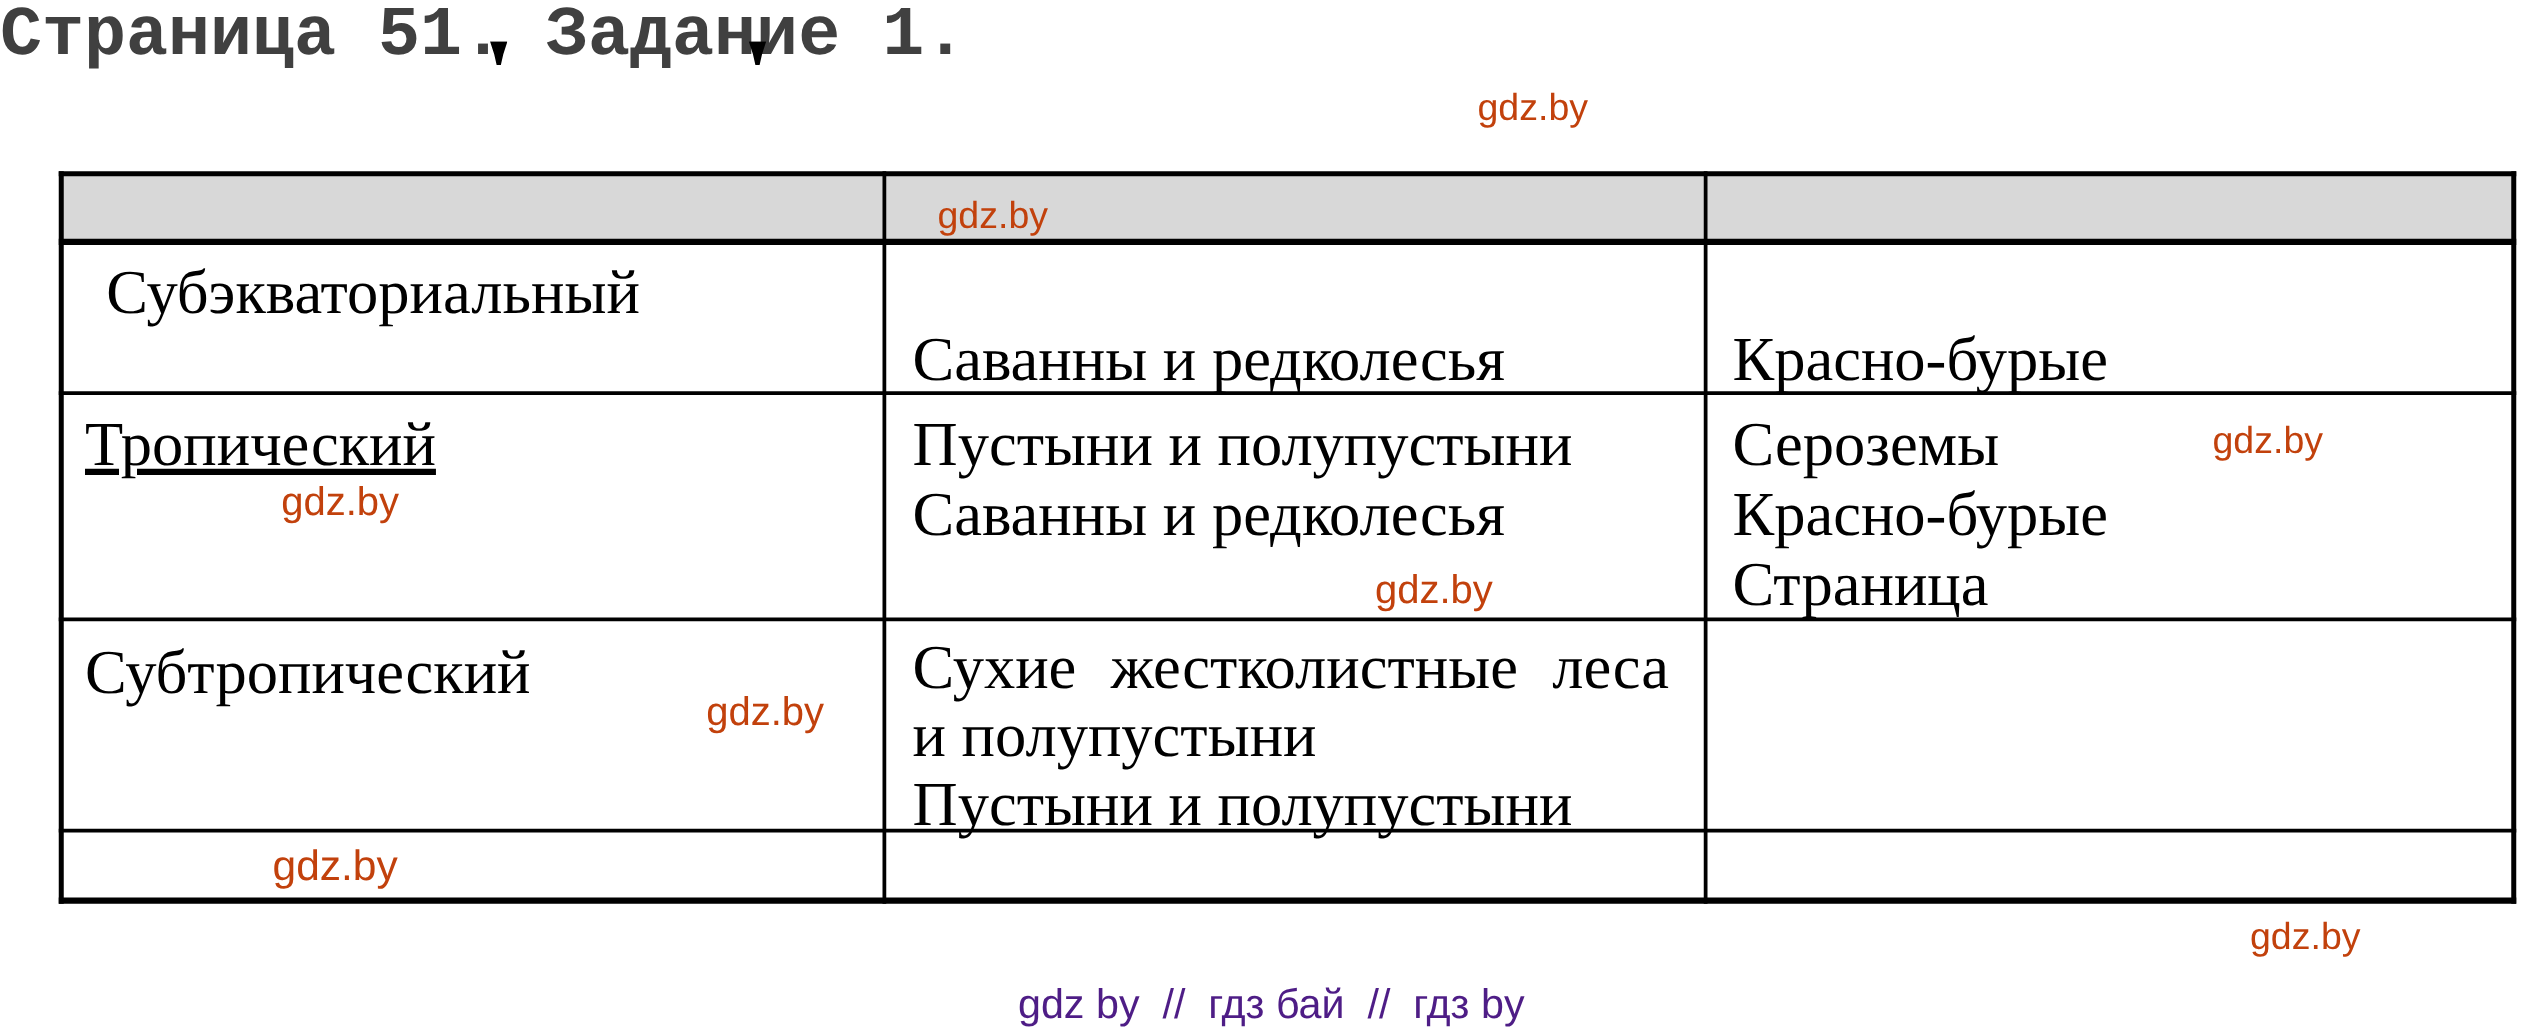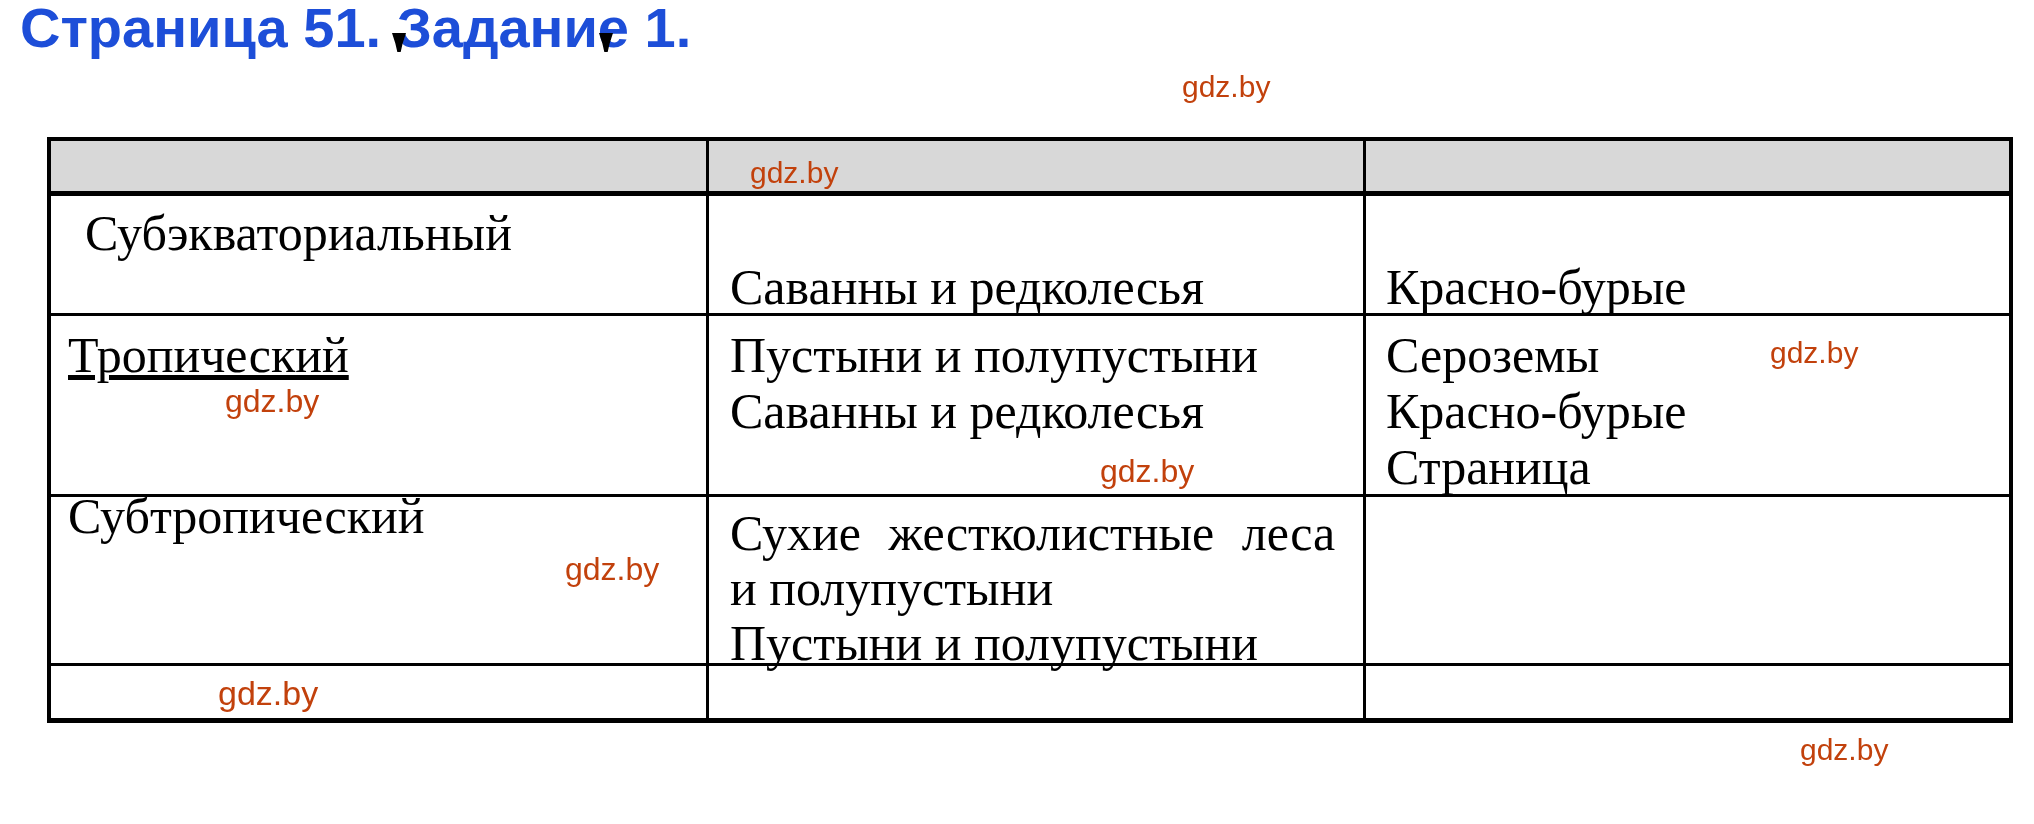--- a/index.html
+++ b/index.html
@@ -4,22 +4,22 @@
 <style>
   html,body{margin:0;padding:0;background:#fff;}
   #screen{position:relative;width:2034px;height:824px;background:#ffffff;overflow:hidden;
           font-family:"Liberation Serif", serif;}
   .serif{position:absolute;font-family:"Liberation Serif", serif;font-size:50px;line-height:1;
          color:#000;white-space:pre;}
   .sans{position:absolute;font-family:"Liberation Sans", sans-serif;line-height:1;white-space:pre;}
   .wm{color:#c2410c;}
   .banner{left:748px;top:4px;font-size:37px;color:var(--green,#28d245);}
   .wm-top{left:1182px;top:72px;font-size:30px;}
-  .title{left:200px;top:64px;font-family:Liberation Sans, sans-serif;font-size:56px;font-weight:bold;
-         color:#1d4ed8;line-height:1;white-space:pre;margin-left:20px;}
+  .title{left:200px;top:64px;font-family:Liberation Mono, monospace;font-size:56px;font-weight:bold;
+         color:#404040;line-height:1;white-space:pre;}
   .frag{position:absolute;background:#000;width:14px;height:19px;
         clip-path:polygon(0 0,100% 0,76% 55%,62% 100%,38% 100%,24% 55%);}
   .line{position:absolute;background:#000;}
   .hdr-fill{position:absolute;left:49px;top:139px;width:1962px;height:57px;background:var(--header_gray,#d8d8d8);}
   .justified{word-spacing:15px;}
   .footer-links{left:0;right:0;top:786px;text-align:center;font-size:33px;color:var(--purple,#4e1d86);}
   .wm-br{left:1800px;top:735px;font-size:30px;}
 </style>
 </head>
 <body>
@@ -60,26 +60,27 @@
     <div class="serif" style="left:68px;top:330px;text-decoration:underline;">Тропический</div>
     <div class="sans wm" style="left:225px;top:385px;font-size:32px;">gdz.by</div>
     <div class="serif" style="left:730px;top:330px;">Пустыни и полупустыни</div>
     <div class="serif" style="left:730px;top:386px;">Саванны и редколесья</div>
     <div class="sans wm" style="left:1100px;top:455px;font-size:32px;">gdz.by</div>
     <div class="serif" style="left:1386px;top:330px;">Сероземы</div>
     <div class="sans wm" style="left:1770px;top:338px;font-size:30px;">gdz.by</div>
     <div class="serif" style="left:1386px;top:386px;">Красно-бурые</div>
     <div class="serif" style="left:1386px;top:442px;">Страница</div>
 
-    <div class="serif" style="left:68px;top:491px;">Субтропический</div>
+    <div class="serif" style="left:68px;top:512px;">Субтропический</div>
     <div class="sans wm" style="left:565px;top:553px;font-size:32px;">gdz.by</div>
     <div class="serif justified" style="left:730px;top:508px;">Сухие жестколистные леса</div>
     <div class="serif" style="left:730px;top:563px;">и полупустыни</div>
     <div class="serif" style="left:730px;top:618px;">Пустыни и полупустыни</div>
 
     <div class="sans wm" style="left:218px;top:676px;font-size:34px;">gdz.by</div>
 
   </div>
 
   <div class="sans wm wm-br">gdz.by</div>
 
+  <div class="sans footer-links">gdz by  //  гдз бай  //  гдз by</div>
 
 </div>
 
 </body></html>

